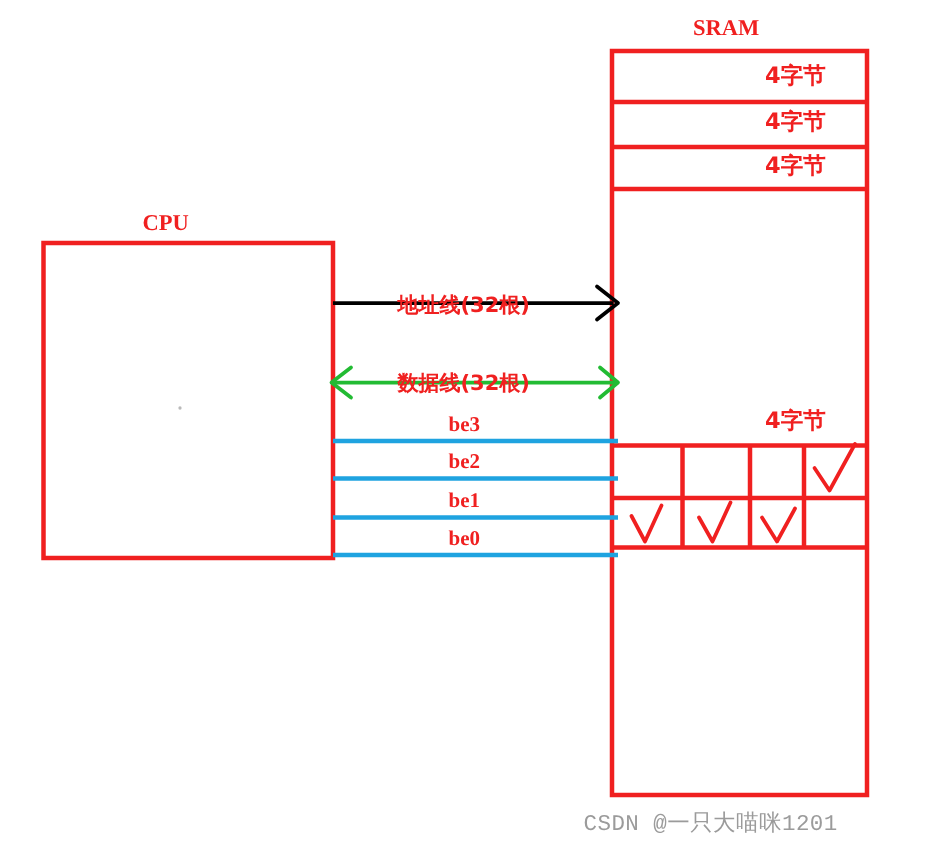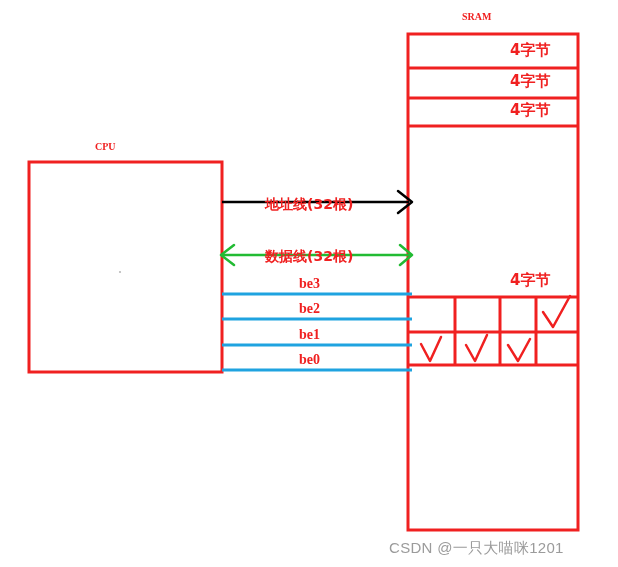--- a/index.html
+++ b/index.html
@@ -31,27 +31,27 @@
   }
   .lbl-cn {
     font-family: "DejaVu Sans", sans-serif;
     font-weight: bold;
   }
   #watermark {
     position: absolute;
     left: 389px;
     top: 539px;
     color: #9b9b9b;
-    font-family: Liberation Sans, sans-serif;
+    font-family: Liberation Mono, monospace;
     font-size: 15px;
     letter-spacing: 0.3px;
     white-space: nowrap;
   }
   .title {
-    font-size: 10px;
+    font-size: 15px;
   }
   .bus-label {
     font-size: 14px;
     margin-top: 12px;
   }
   .be-label {
     font-size: 14px;
   }
   .cell-label {
     font-size: 15px;

